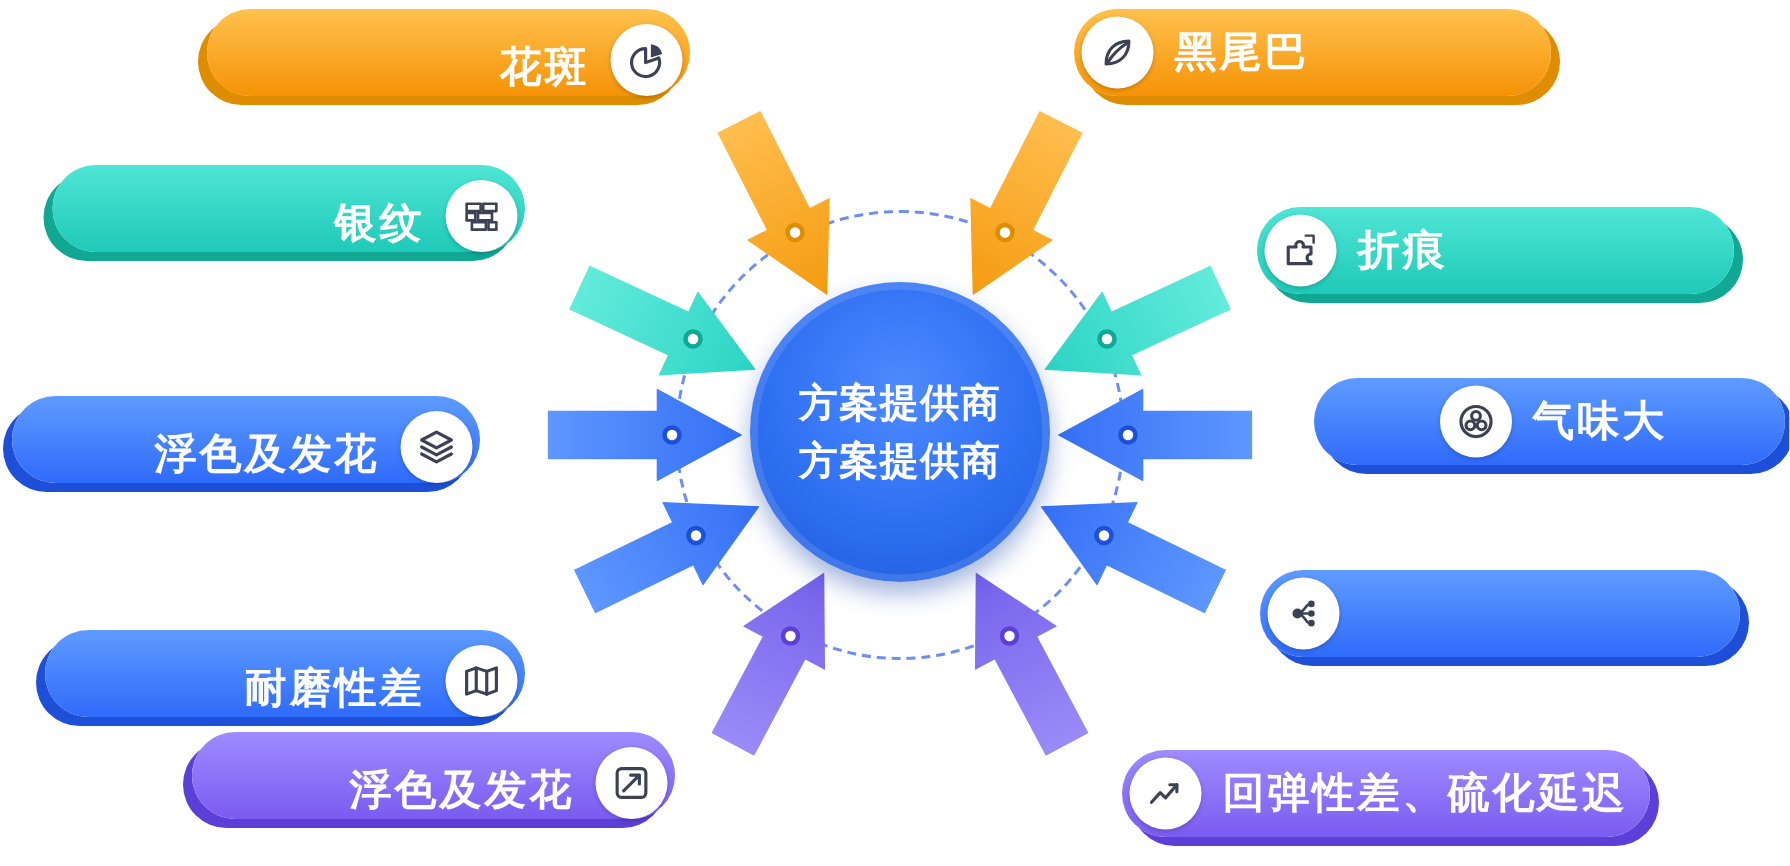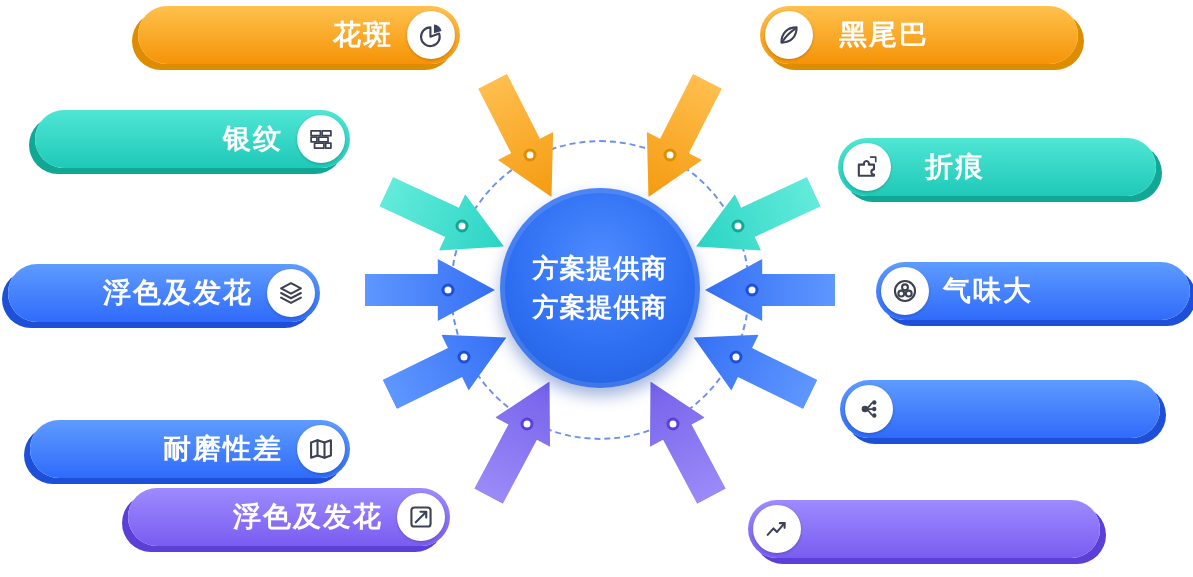--- a/index.html
+++ b/index.html
@@ -43,21 +43,21 @@
   .pill {
     position:absolute; height:58px; border-radius:29px; z-index:5;
     display:flex; align-items:center;
     color:#fff; font-weight:700; font-size:28px; letter-spacing:2px; white-space:nowrap;
     background:linear-gradient(180deg,var(--g1),var(--g2));
   }
   .theme-orange { --g1:#FFC14D; --g2:#F59307; --shade:#DF8D00; }
   .theme-teal   { --g1:#4FE6D4; --g2:#1FC9B8; --shade:#10A795; }
   .theme-blue   { --g1:#5E9BFF; --g2:#2F6BFA; --shade:#1D4FD8; }
   .theme-purple { --g1:#9D8BFF; --g2:#7A5CF0; --shade:#5B3FD6; }
-  .pill.side-left  { justify-content:flex-end;  padding-right:5px; box-shadow:-6px 6px 0 var(--shade); }
+  .pill.side-left  { justify-content:flex-end;  padding-right:5px; box-shadow:-6px 6px 0 var(--shade);align-items:flex-end; }
   .pill.side-right { justify-content:flex-start; padding-left:5px;  box-shadow: 6px 6px 0 var(--shade); }
   .pill.side-left  .pill-label { margin-right:14px; }
   .pill.side-right .pill-label { margin-left:14px; }
 
   .icon-circle {
     width:48px; height:48px; border-radius:50%; background:#fff; flex:0 0 48px;
     display:flex; align-items:center; justify-content:center;
     box-shadow:0 1px 3px rgba(0,0,0,.22);
   }
   .icon-circle svg { display:block; }
@@ -101,21 +101,21 @@
   <div class="pill theme-orange side-left" style="left:138px;top:6px;width:322px;">
     <span class="pill-label">花斑</span>
     <span class="icon-circle">
       <svg viewBox="0 0 24 24" width="28" height="28">
         <path class="ic" d="M11.5 5.5 A8 8 0 1 0 19 10.8 L11.5 13.5 Z"></path>
         <path class="icf" d="M14.5 3 A7.5 7.5 0 0 1 21 8.5 L14.5 10.5 Z"></path>
       </svg>
     </span>
   </div>
 
-  <div class="pill theme-orange side-right" style="left:760px;top:6px;width:318px;gap:12px;">
+  <div class="pill theme-orange side-right" style="left:716px;top:6px;width:318px;">
     <span class="icon-circle">
       <svg viewBox="0 0 24 24" width="28" height="28">
         <path class="ic" d="M5.5 18.5 C5.5 10.5 10.5 5.5 18.5 5.5 C18.5 13.5 13.5 18.5 5.5 18.5 Z"></path>
         <path class="ic" d="M6.5 17.5 C9.5 13 13 9.5 17 7"></path>
       </svg>
     </span>
     <span class="pill-label">黑尾巴</span>
   </div>
 
   <div class="pill theme-teal side-left" style="left:35px;top:110px;width:315px;">
@@ -127,42 +127,42 @@
             <rect x="13" y="5" width="7.5" height="4.2"></rect>
           <rect x="3.5" y="10.3" width="5" height="4.2"></rect>
             <rect x="10" y="10.3" width="8" height="4.2"></rect>
           <rect x="6.5" y="15.6" width="8" height="4.2"></rect>
             <rect x="16" y="15.6" width="4.5" height="4.2"></rect>
         </g>
       </svg>
     </span>
   </div>
 
-  <div class="pill theme-teal side-right" style="left:838px;top:138px;width:318px;gap:20px;">
+  <div class="pill theme-teal side-right" style="left:838px;top:138px;width:318px;">
     <span class="icon-circle">
       <svg viewBox="0 0 24 24" width="28" height="28">
         <path class="ic" d="M5 10 H9.5 A2.2 2.2 0 1 1 13.5 10 H18 V14 A2.2 2.2 0 1 0 18 18.5 V19.5 H5 Z"></path>
         <path class="ic" style="stroke-width:1.4" d="M15 3.5 h4.5 v4"></path>
       </svg>
     </span>
     <span class="pill-label">折痕</span>
   </div>
 
   <div class="pill theme-blue side-left" style="left:8px;top:264px;width:312px;">
     <span class="pill-label">浮色及发花</span>
     <span class="icon-circle">
       <svg viewBox="0 0 24 24" width="28" height="28">
         <path class="ic" d="M12 3.5 L20.5 8 12 12.5 3.5 8 Z"></path>
         <path class="ic" d="M3.5 12 L12 16.5 20.5 12"></path>
         <path class="ic" d="M3.5 16 L12 20.5 20.5 16"></path>
       </svg>
     </span>
   </div>
 
-  <div class="pill theme-blue side-right" style="left:876px;top:262px;width:314px;">
+  <div class="pill theme-blue side-right" style="left:876px;top:252px;width:314px;justify-content:center;">
     <span class="icon-circle">
       <svg viewBox="0 0 24 24" width="28" height="28">
         <circle class="ic" cx="12" cy="12" r="8.6"></circle>
         <circle class="ic" cx="12" cy="8.8" r="2.5"></circle>
         <circle class="ic" cx="8.8" cy="14.2" r="2.5"></circle>
         <circle class="ic" cx="15.2" cy="14.2" r="2.5"></circle>
       </svg>
     </span>
     <span class="pill-label">气味大</span>
   </div>
@@ -199,15 +199,16 @@
     </span>
   </div>
 
   <div class="pill theme-purple side-right" style="left:748px;top:500px;width:352px;">
     <span class="icon-circle">
       <svg viewBox="0 0 24 24" width="28" height="28">
         <path class="ic" d="M4 17 L9 11.5 12 14.5 18.5 7"></path>
         <path class="ic" d="M14.5 7 H18.5 V11"></path>
       </svg>
     </span>
+    <span class="pill-label">回弹性差、硫化延迟</span>
   </div>
 
 </div>
 
 </body></html>

